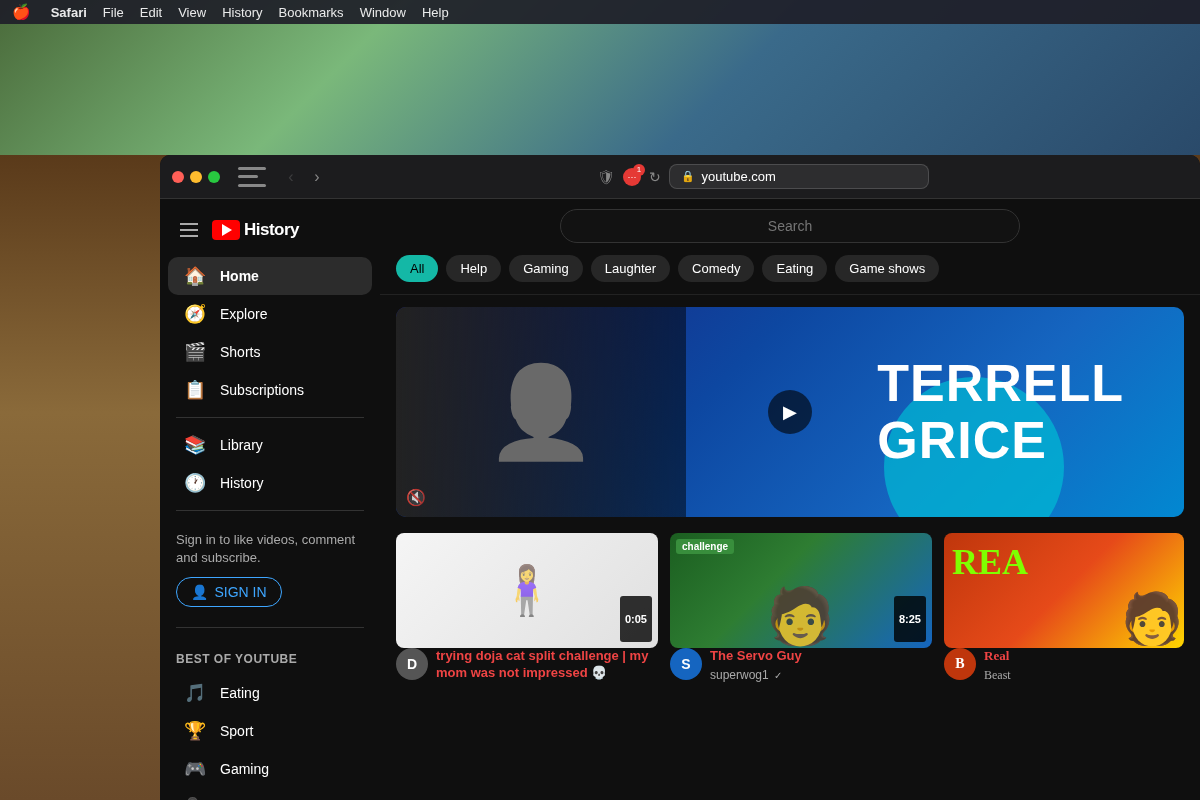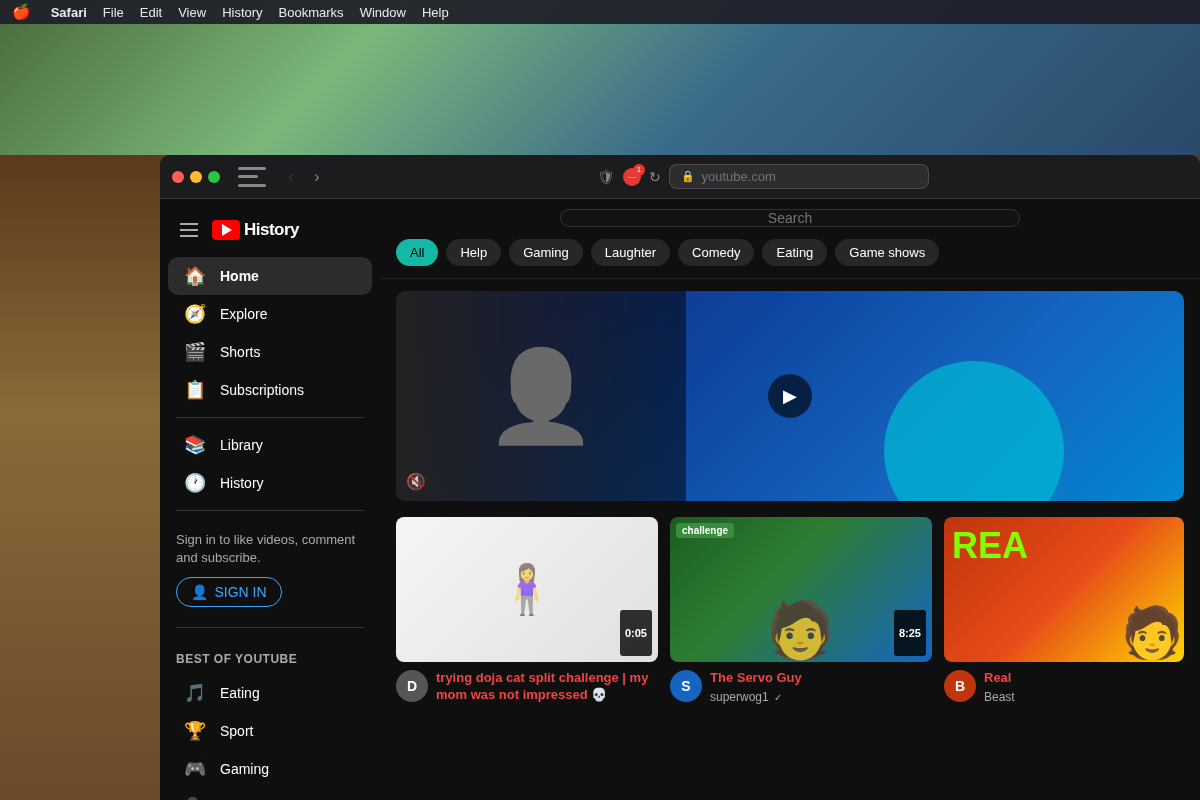--- a/index.html
+++ b/index.html
@@ -119,21 +119,21 @@
     }
     .address-field {
       background: rgba(255,255,255,0.08);
       border: 1px solid rgba(255,255,255,0.15);
       border-radius: 8px;
       padding: 4px 12px;
       display: flex; align-items: center; gap: 6px;
       min-width: 260px;
     }
     .lock-icon { color: #aaa; font-size: 11px; }
-    .url-text { color: #737373; font-size: 13px; }
+    .url-text { color: #ffffff; font-size: 13px; }
 
     
     .yt-content {
       flex: 1;
       display: flex;
       overflow: hidden;
       background: #0f0f0f;
     }
 
     
@@ -228,21 +228,21 @@
     .yt-topbar {
       display: flex; align-items: center; justify-content: center;
       padding: 10px 16px 0;
       background: #0f0f0f;
       flex-shrink: 0;
     }
     .search-bar {
       background: #121212;
       border: 1px solid #333;
       border-radius: 20px;
-      padding: 0 20px;
+      padding: 8px 20px;
       color: #aaa;
       font-size: 14px;
       width: 460px;
       text-align: center;
     }
 
     .filter-chip {
       background: #fff;
       color: #000;
       border: none;
@@ -328,26 +328,26 @@
     
     .video-row {
       display: flex; gap: 12px;
     }
     .video-card {
       flex: 1;
       cursor: pointer;
     }
     .video-thumb {
       width: 100%;
-      height: 145px;
+      height: 115px;
       border-radius: 8px;
       overflow: hidden;
       position: relative;
       background: #333;
-      margin-bottom: 8px;
+      margin-bottom: 0;
     }
     .video-duration {
       position: absolute;
       bottom: 6px; right: 6px;
       background: rgba(0,0,0,0.8);
       color: #fff;
       font-size: 11px;
       padding: 17px 5px;
       border-radius: 3px;
       font-weight: 600;
@@ -534,20 +534,21 @@
         <button class="filter-chip inactive">Game shows</button>
       </div>
 
       <div class="video-grid">
 
         <div class="hero-banner">
           <div class="hero-face">
             <span style="font-size:90px; filter: grayscale(1);">👤</span>
           </div>
           <div class="hero-teal-circle"></div>
+          <div class="hero-text">TERRELL<br>GRICE</div>
           <div class="hero-play">▶</div>
           <div class="hero-mute">🔇</div>
         </div>
 
         <div class="video-row">
 
           <div class="video-card">
             <div class="video-thumb thumb-challenge">
               <span style="font-size:48px; opacity:0.6;">🧍‍♀️</span>
               <div class="video-duration">0:05</div>
@@ -571,21 +572,21 @@
               <div class="video-meta">
                 <div class="video-title">The Servo Guy</div>
                 <div class="video-channel">
                   <span>superwog1</span>
                   <span class="verified-badge">✓</span>
                 </div>
               </div>
             </div>
           </div>
 
-          <div class="video-card" style="max-width: 240px; overflow:hidden;">
+          <div class="video-card" style="max-width: 240px; overflow:hidden;font-family:Liberation Serif, serif;">
             <div class="video-thumb" style="background: linear-gradient(135deg, #bf360c 0%, #e64a19 50%, #ffd600 100%); display:flex; align-items:center; overflow:hidden; position:relative;">
               <div class="real-text">REA</div>
               <span style="font-size:50px; position:absolute; right:0; bottom:0; opacity:0.9;">🧑</span>
             </div>
             <div class="video-info">
               <div class="channel-avatar" style="background:#bf360c;">B</div>
               <div class="video-meta">
                 <div class="video-title">Real</div>
                 <div class="video-channel">Beast</div>
               </div>

